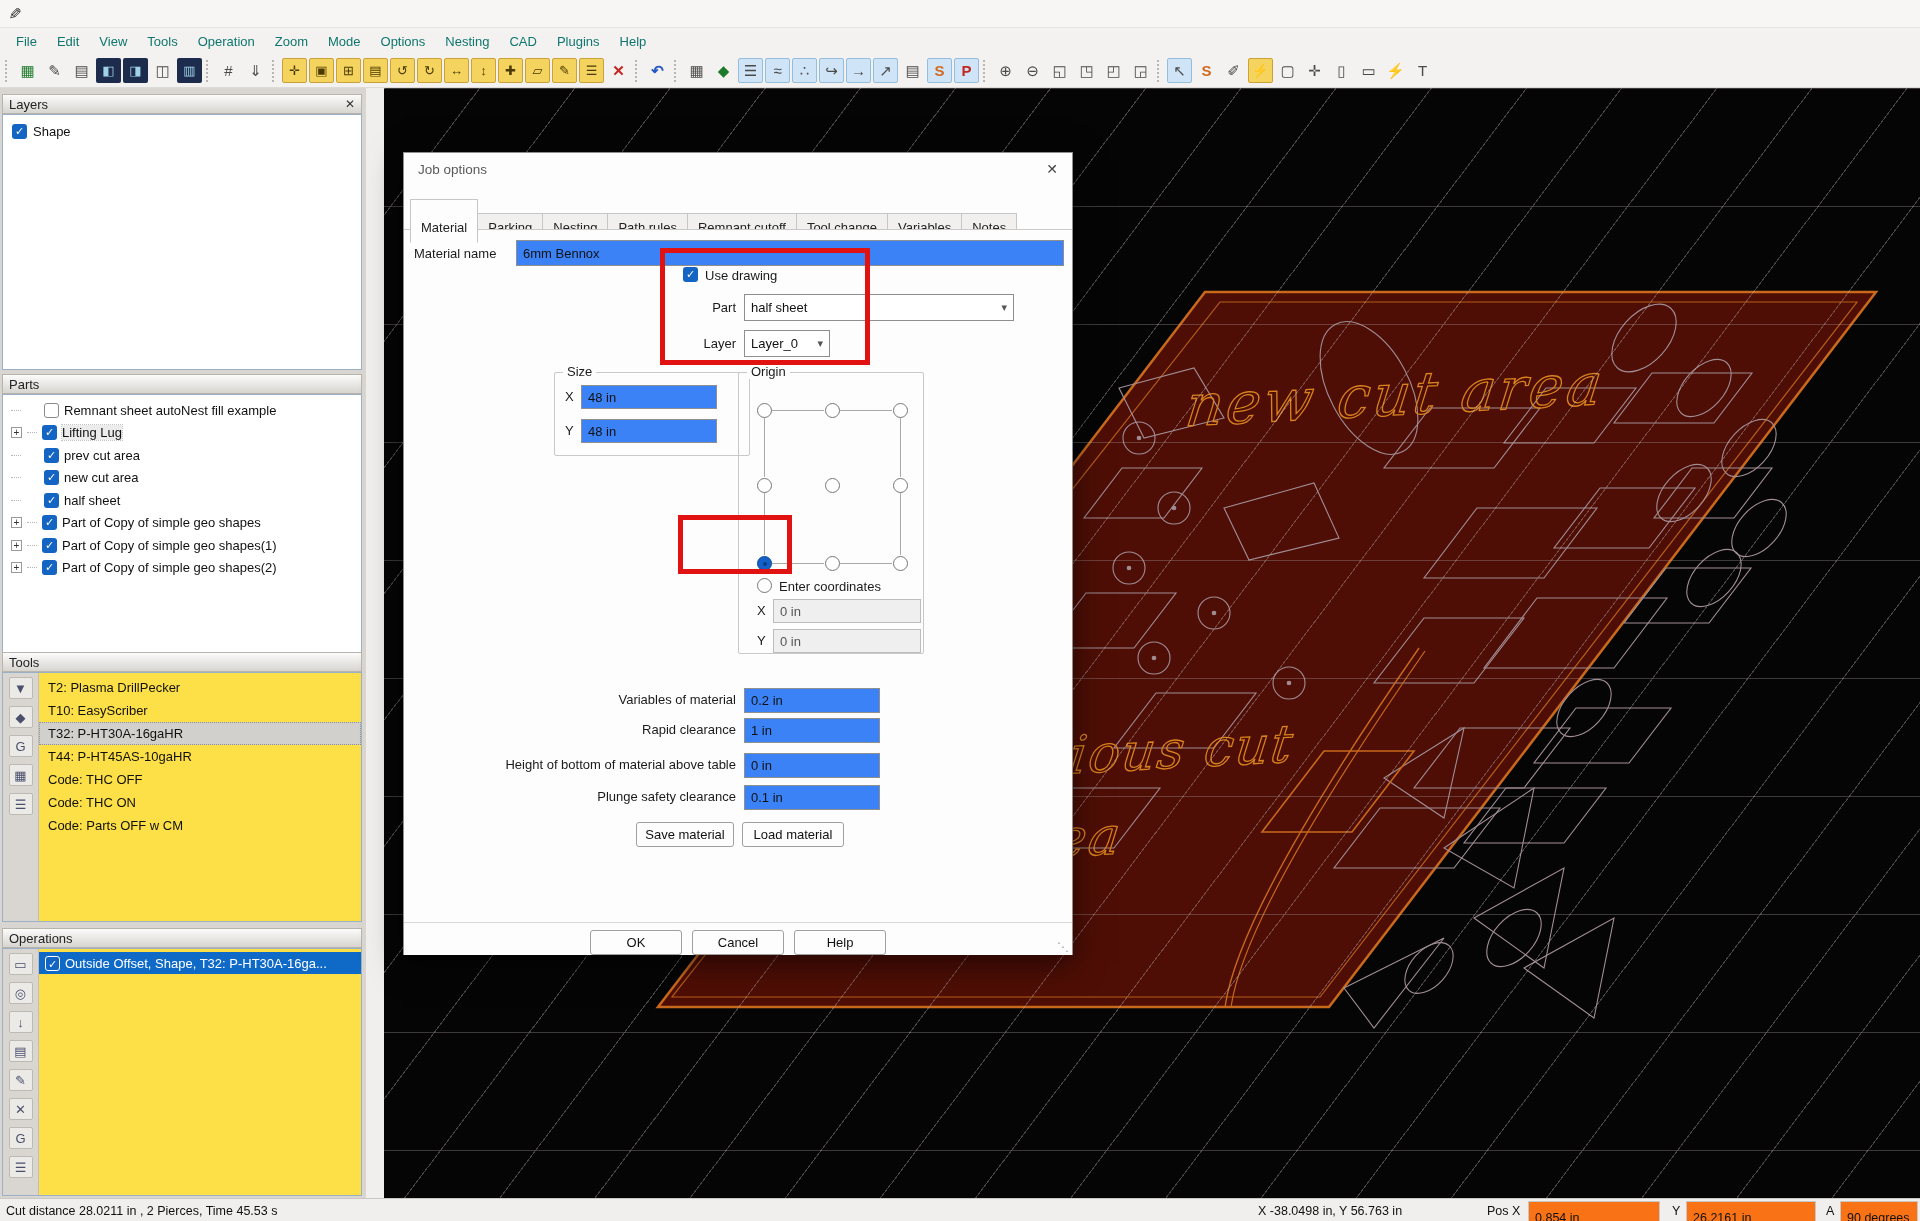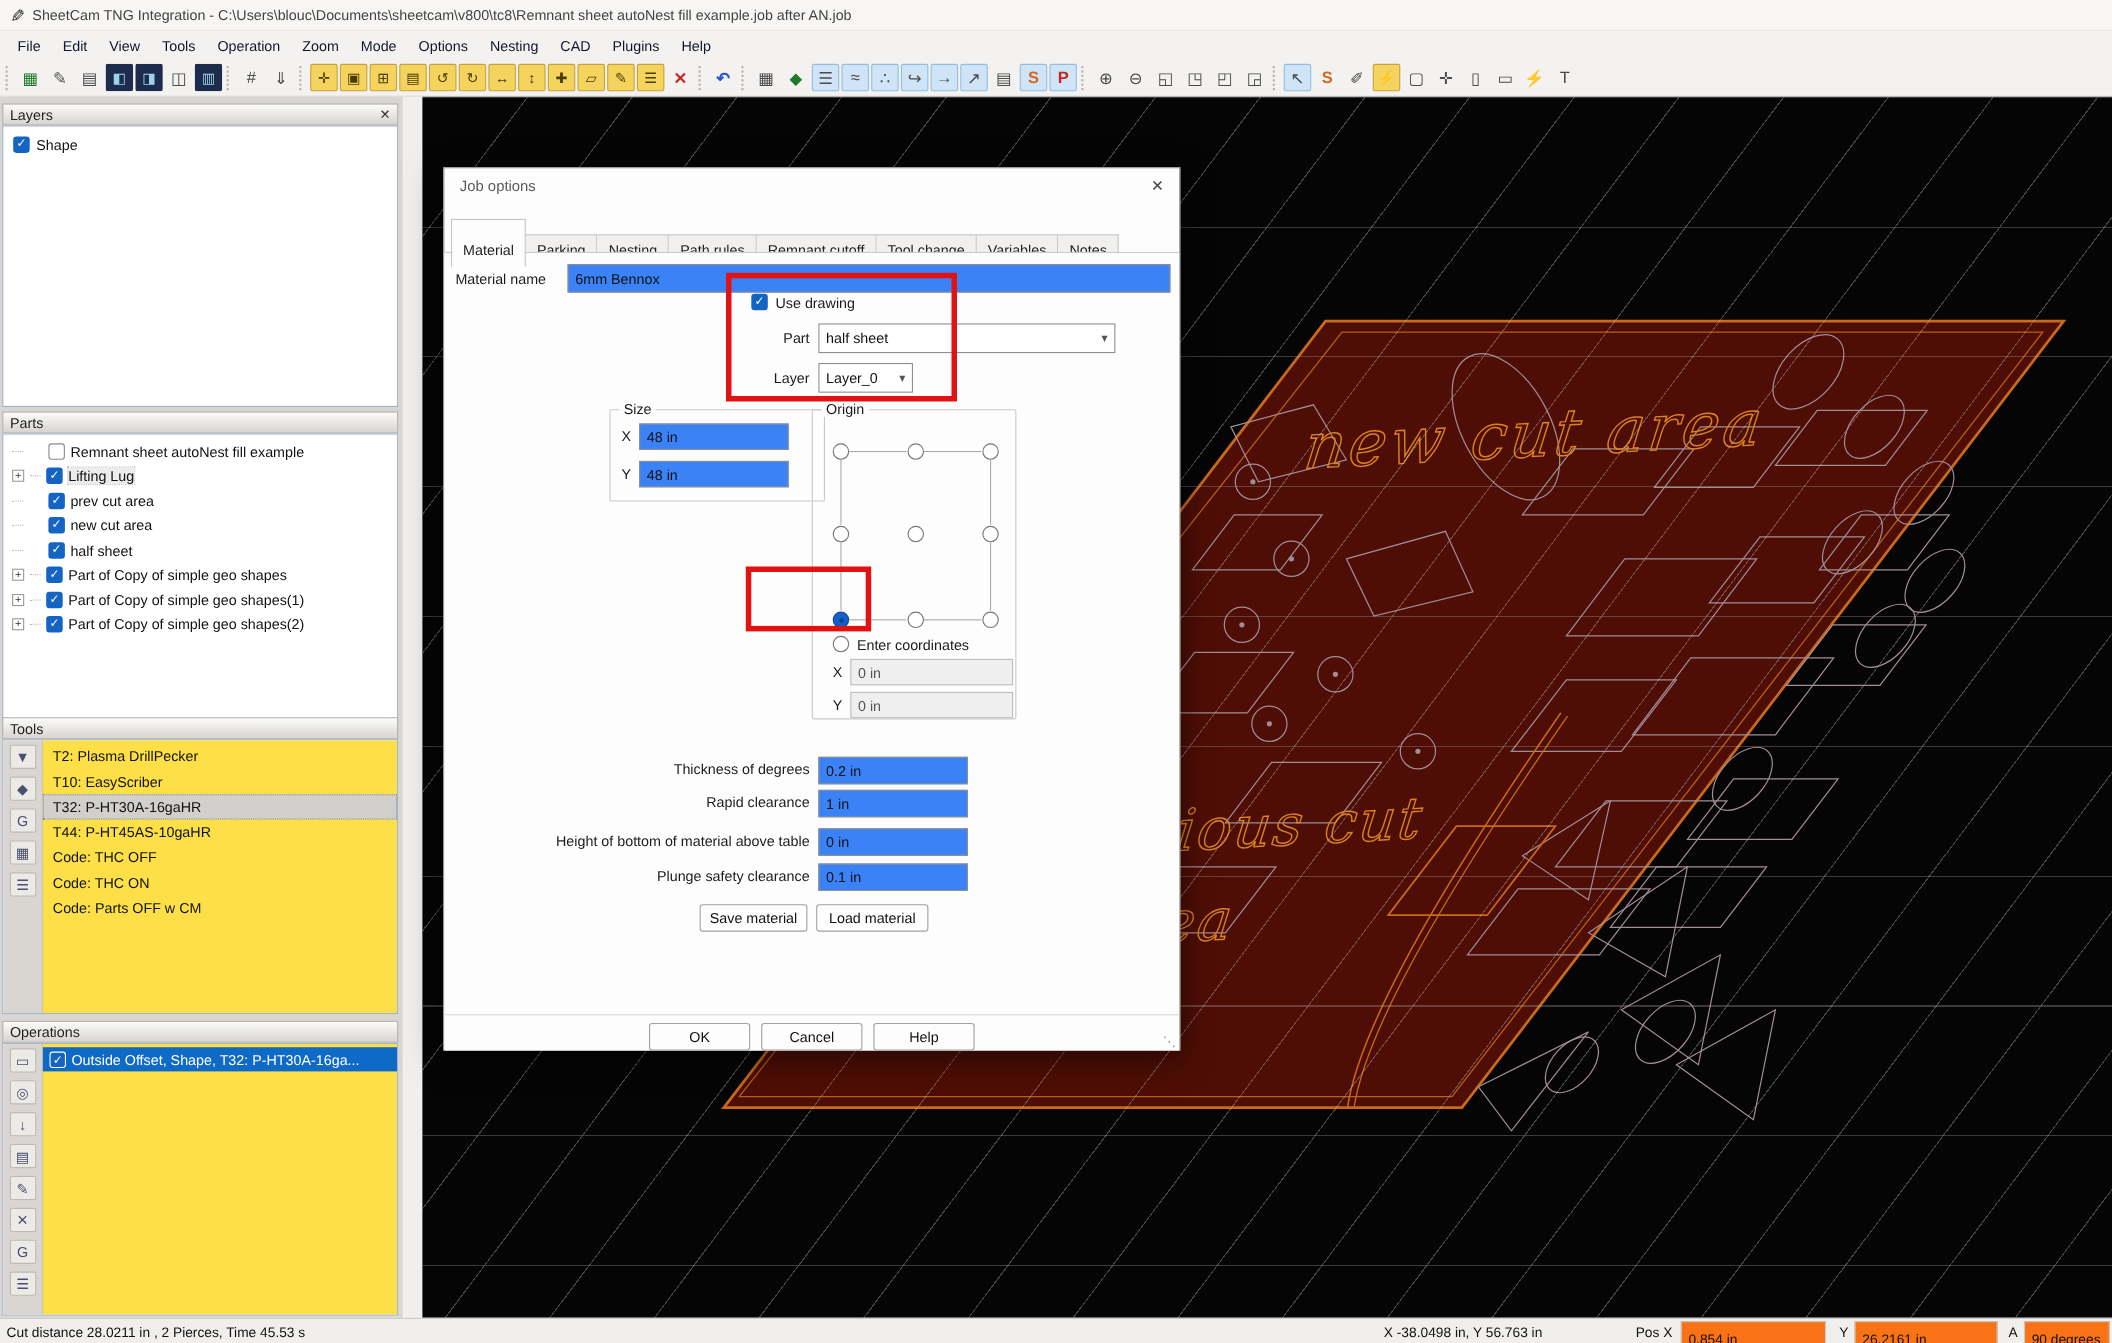--- a/index.html
+++ b/index.html
@@ -3,21 +3,21 @@
 <meta charset="utf-8">
 <style>
 *{margin:0;padding:0;box-sizing:border-box}
 html,body{width:1920px;height:1221px;overflow:hidden}
 body{font-family:"Liberation Sans",sans-serif;font-size:13px;background:#f0efed;color:#222;position:relative}
 
 #titlebar{position:absolute;left:0;top:0;width:1920px;height:28px;background:#f7f6f5;display:flex;align-items:center;padding-left:8px;gap:8px;border-bottom:1px solid #e6e4e2}
 #titlebar .appicon{font-size:16px;color:#2b2b2b;transform:rotate(90deg)}
 #titlebar .ttl{color:#444;font-size:13px;white-space:nowrap}
 #menubar{position:absolute;left:0;top:28px;width:1920px;height:26px;background:#f3f2f0;display:flex;align-items:center;padding-left:6px}
-#menubar span{padding:4px 10px;color:#0f172a;cursor:default}
+#menubar span{padding:4px 10px;color:#0f766e;cursor:default}
 #toolbar{position:absolute;left:0;top:54px;width:1920px;height:34px;background:#f3f2f0;border-bottom:1px solid #dddbd8;display:flex;align-items:center;padding-left:2px}
 .grip{width:5px;height:22px;border-left:2px dotted #b9b6b1;margin:0 4px 0 3px}
 .tbi{width:25px;height:25px;margin:0 1px;display:flex;align-items:center;justify-content:center;font-size:15px;color:#4a4a4a;border:1px solid transparent;border-radius:2px;cursor:default}
 .tbi.gr{color:#1d7a2a}
 .tbi.dk{background:#1d2c4d;color:#9fd2e8;font-size:13px}
 .tbi.yl{background:#f4d35e;color:#4a3a00;border:1px solid #c9a23a;font-size:13px}
 .tbi.rd{color:#c22822;font-weight:bold}
 .tbi.bl{color:#2456c4;font-weight:bold}
 .tbi.tl{color:#08a7ac;font-weight:bold}
 .tbi.ab{background:#cfe4f7;border:1px solid #94bede}
@@ -74,21 +74,20 @@
 
 #statusbar{position:absolute;left:0;top:1198px;width:1920px;height:23px;background:#f0efed;border-top:1px solid #c9c7c3;font-size:12.5px;color:#111}
 #statusbar .seg{position:absolute;top:2px;height:19px;display:flex;align-items:center}
 #statusbar .fld{background:#f97316;border:1px solid #c9c7c3;padding:0 6px;height:34px;display:flex;align-items:center}
 </style>
 </head>
 <body>
 
 <div id="titlebar">
   <span class="appicon">✎</span>
-  <span class="ttl">SheetCam TNG Integration - C:\Users\blouc\Documents\sheetcam\v800\tc8\Remnant sheet autoNest fill example.job after AN.job</span>
 </div>
 
 <div id="menubar">
   <span>File</span>
   <span>Edit</span>
   <span>View</span>
   <span>Tools</span>
   <span>Operation</span>
   <span>Zoom</span>
   <span>Mode</span>
@@ -412,21 +411,21 @@
       <span class="radio" style="left:154px;top:183px"></span>
 
       <span class="radio" style="left:18px;top:205px"></span>
       <span class="lbl" style="left:40px;top:206px">Enter coordinates</span>
       <span class="lbl" style="left:18px;top:230px">X</span>
       <input class="inp dis" style="left: 34px; top: 226px; width: 148px; height: 24px;" disabled="" value="0 in">
       <span class="lbl" style="left:18px;top:260px">Y</span>
       <input class="inp dis" style="left: 34px; top: 256px; width: 148px; height: 24px;" disabled="" value="0 in">
     </div>
 
-    <span class="rlbl" style="left:60px;top:462px;width:272px">Thickness of degrees</span>
+    <span class="rlbl" style="left:60px;top:462px;width:272px">Variables of material</span>
     <input class="inp" style="left: 340px; top: 458px; width: 136px; height: 25px;" value="0.2 in">
     <span class="rlbl" style="left:60px;top:492px;width:272px">Rapid clearance</span>
     <input class="inp" style="left: 340px; top: 488px; width: 136px; height: 25px;" value="1 in">
     <span class="rlbl" style="left:20px;top:527px;width:312px">Height of bottom of material above table</span>
     <input class="inp" style="left: 340px; top: 523px; width: 136px; height: 25px;" value="0 in">
     <span class="rlbl" style="left:60px;top:559px;width:272px">Plunge safety clearance</span>
     <input class="inp" style="left: 340px; top: 555px; width: 136px; height: 25px;" value="0.1 in">
 
     <button class="btn" style="left:232px;top:592px;width:98px;height:25px">Save material</button>
     <button class="btn" style="left:338px;top:592px;width:102px;height:25px">Load material</button>

